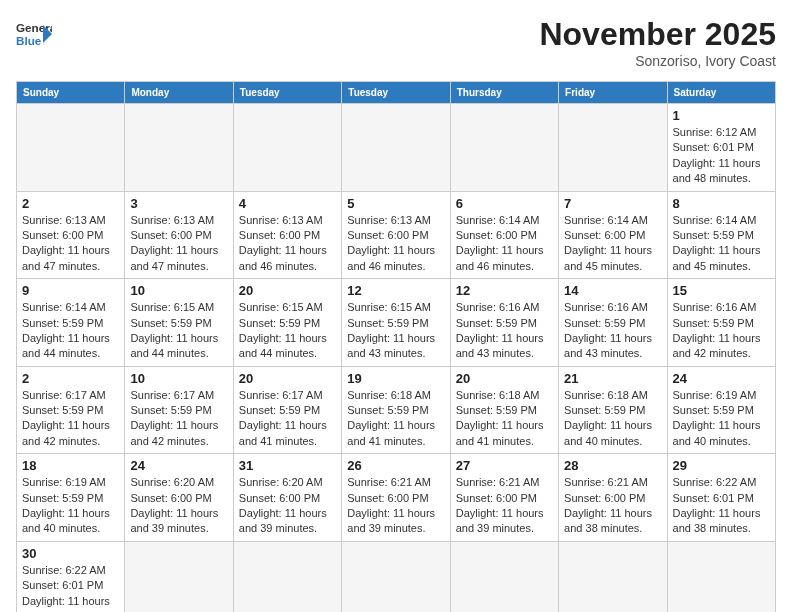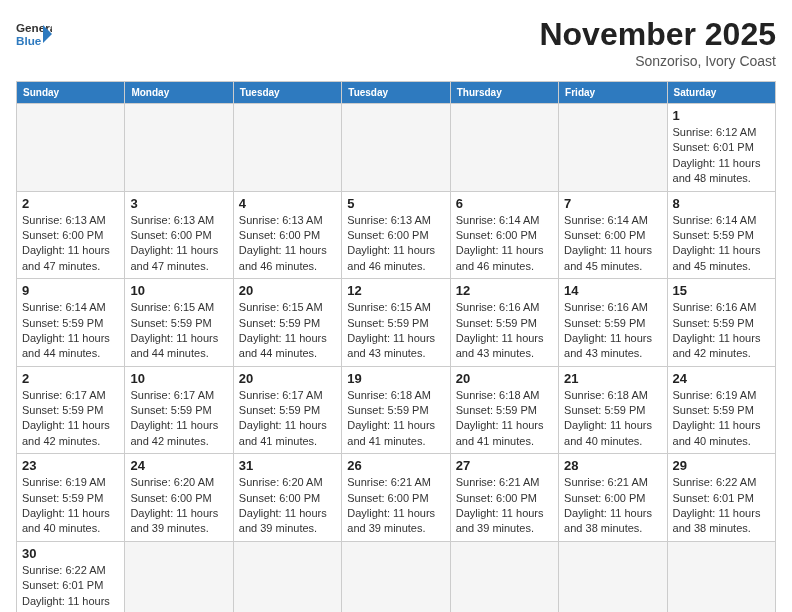--- a/index.html
+++ b/index.html
@@ -277,21 +277,21 @@
           <td>
             <div class="day-number">24</div>
             <div class="day-info" style="white-space: pre-line;">Sunrise: 6:19 AM
 Sunset: 5:59 PM
 Daylight: 11 hours
 and 40 minutes.</div>
           </td>
         </tr>
         <tr>
           <td>
-            <div class="day-number">23</div>
+            <div class="day-number">18</div>
             <div class="day-info" style="white-space: pre-line;">Sunrise: 6:19 AM
 Sunset: 5:59 PM
 Daylight: 11 hours
 and 40 minutes.</div>
           </td>
           <td>
             <div class="day-number">24</div>
             <div class="day-info" style="white-space: pre-line;">Sunrise: 6:20 AM
 Sunset: 6:00 PM
 Daylight: 11 hours

